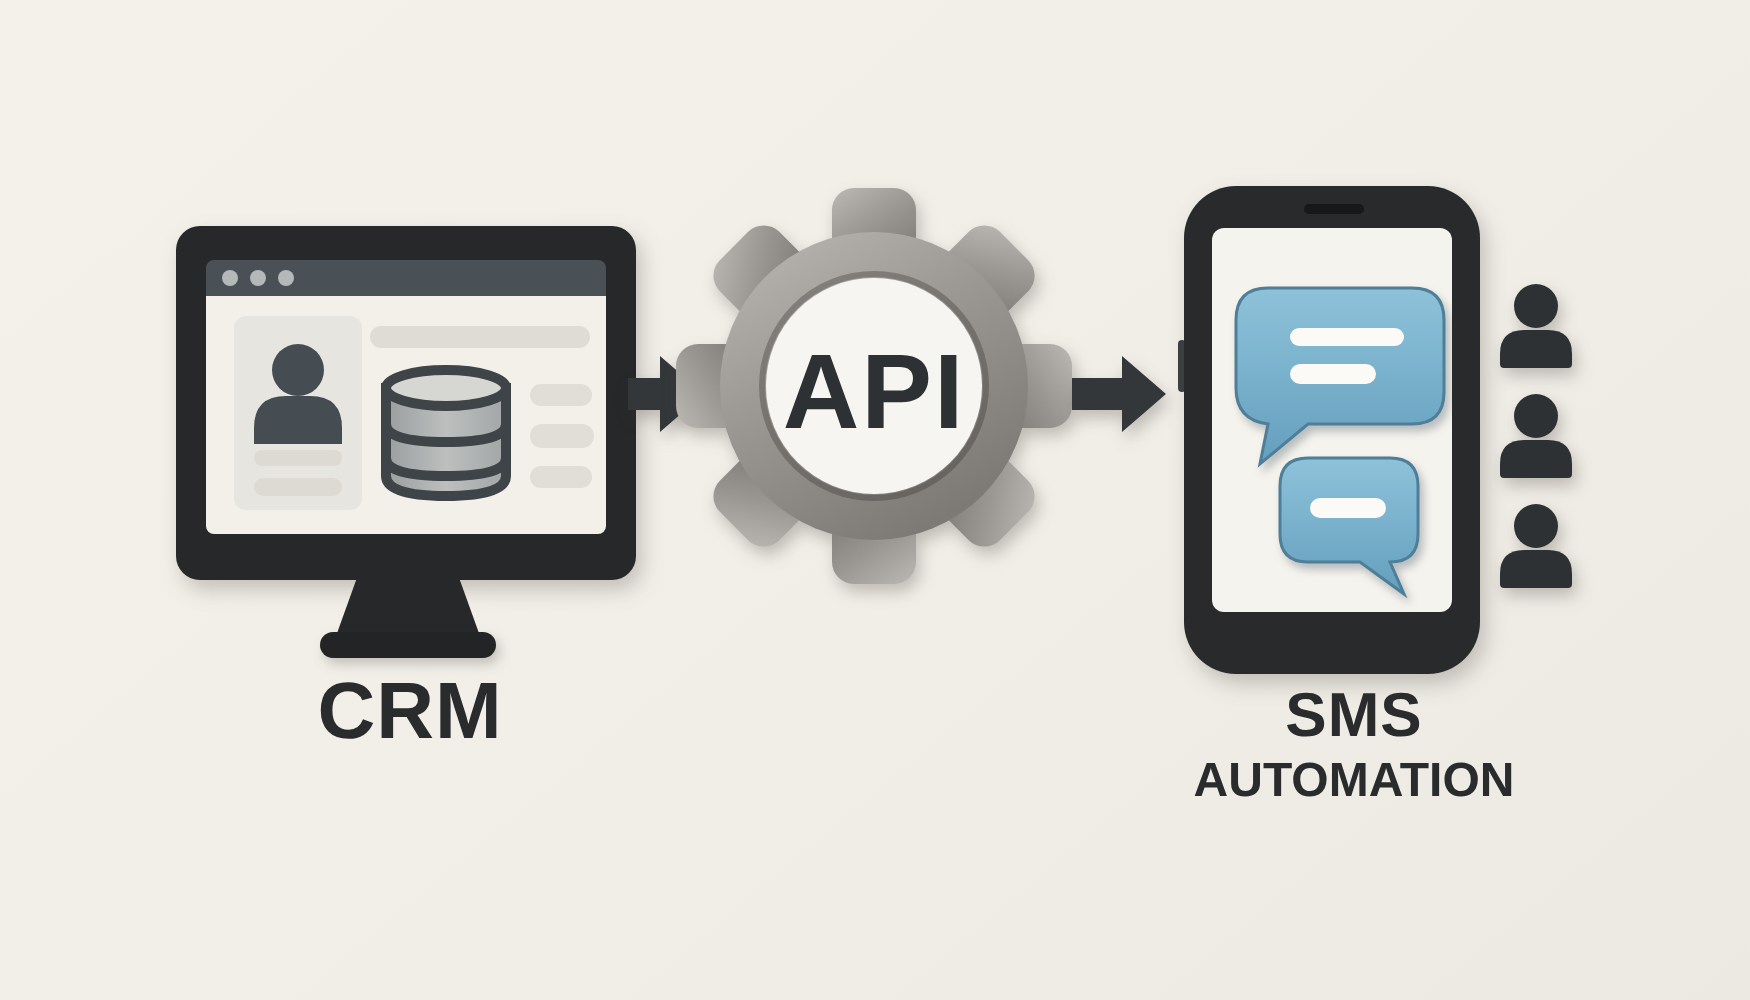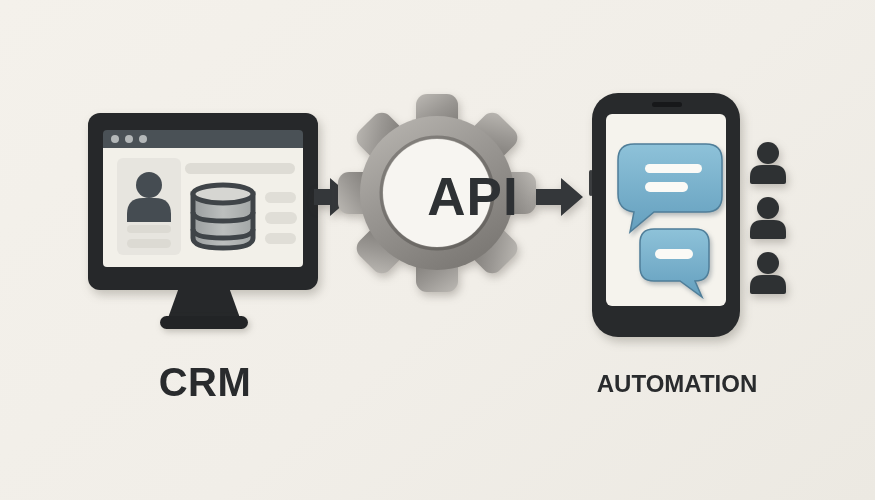--- a/index.html
+++ b/index.html
@@ -24,25 +24,25 @@
   .long-pill{left:82px;top:15px;width:110px;height:11px;background:#dedcd5;}
   .side-pill1{left:162px;top:44px;width:31px;height:11px;background:#e0ded7;}
   .side-pill2{left:162px;top:64px;width:32px;height:12px;background:#e0ded7;}
   .side-pill3{left:162px;top:85px;width:31px;height:11px;background:#e0ded7;}
   .neck{left:168px;top:290px;width:72px;height:28px;background:#26282a;
         clip-path:polygon(14% 0,86% 0,100% 100%,0 100%);}
   .base{left:160px;top:316px;width:88px;height:13px;background:#222426;border-radius:7px;
         filter:drop-shadow(2px 3px 3px rgba(60,55,45,.25));}
 
   
-  .label{color:#292b2d;font-weight:700;text-align:center;letter-spacing:.5px;margin-top:26px;}
+  .label{color:#292b2d;font-weight:700;text-align:center;letter-spacing:.5px;}
   .crm-label{left:90px;top:334px;width:230px;font-size:40px;}
   .sms-label{left:557px;top:341px;width:240px;font-size:31px;line-height:33px;}
   .sms-line2{font-size:24px;letter-spacing:0;}
-  .api-label{left:387px;top:166px;width:100px;text-align:center;font-size:53px;font-weight:800;color:#2e3134;letter-spacing:1px;margin-left:36px;}
+  .api-label{left:387px;top:166px;width:100px;text-align:center;font-size:53px;font-weight:800;color:#2e3134;letter-spacing:1px;}
 
   
   .phone{left:592px;top:93px;width:148px;height:244px;background:#282a2c;border-radius:26px;
          filter:drop-shadow(3px 5px 5px rgba(60,55,45,.25));}
   .screen{position:absolute;left:14px;top:21px;width:120px;height:192px;background:#f5f3ed;border-radius:6px;overflow:hidden;}
   .speaker{position:absolute;left:60px;top:9px;width:30px;height:5px;background:#17181a;border-radius:3px;}
   .side-btn{left:589px;top:170px;width:4px;height:26px;background:#3d3f41;border-radius:2px;}
 
   svg{display:block;}
   .shadowed{filter:drop-shadow(2px 4px 4px rgba(60,55,45,.28));}
@@ -160,16 +160,17 @@
       <circle cx="22" cy="68" r="11"></circle>
       <path d="M4,97 L4,92 Q4,80 16,80 L28,80 Q40,80 40,92 L40,97 Q40,99 38,99 L6,99 Q4,99 4,97 Z"></path>
     </g>
     <g fill="#2e3133">
       <circle cx="22" cy="123" r="11"></circle>
       <path d="M4,152 L4,147 Q4,135 16,135 L28,135 Q40,135 40,147 L40,152 Q40,154 38,154 L6,154 Q4,154 4,152 Z"></path>
     </g>
   </svg>
 
   <div class="abs label sms-label">
+    <div>SMS</div>
     <div class="sms-line2">AUTOMATION</div>
   </div>
 
 </div>
 
 </body></html>

